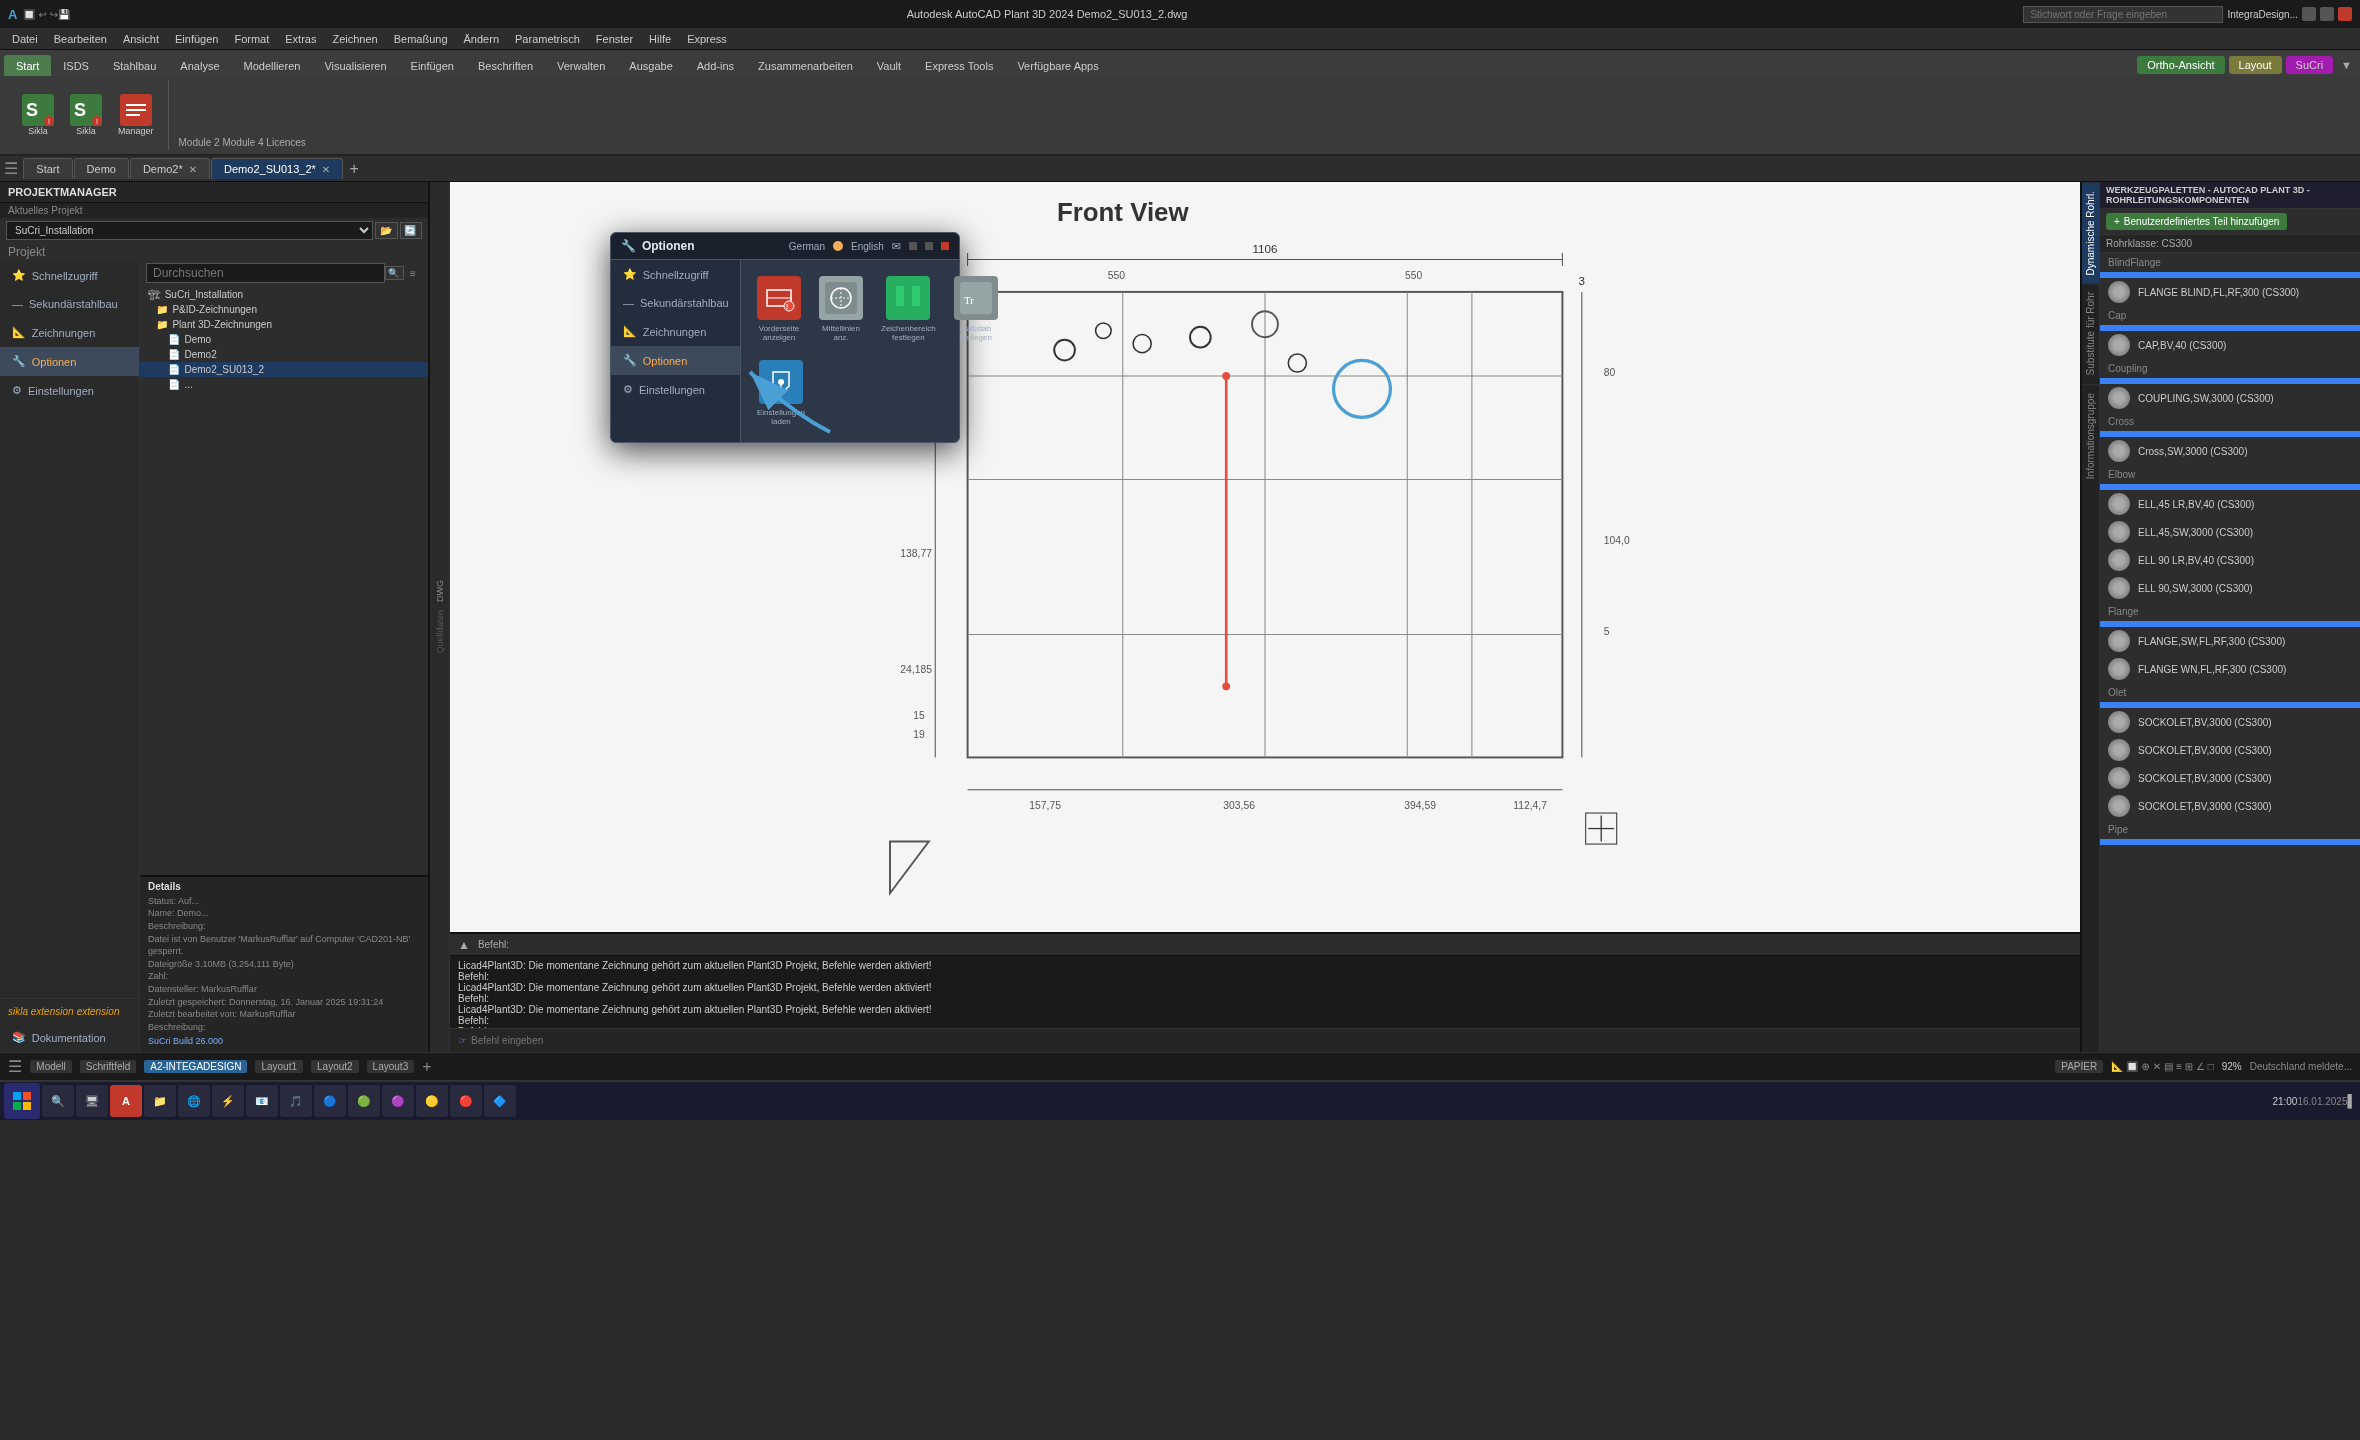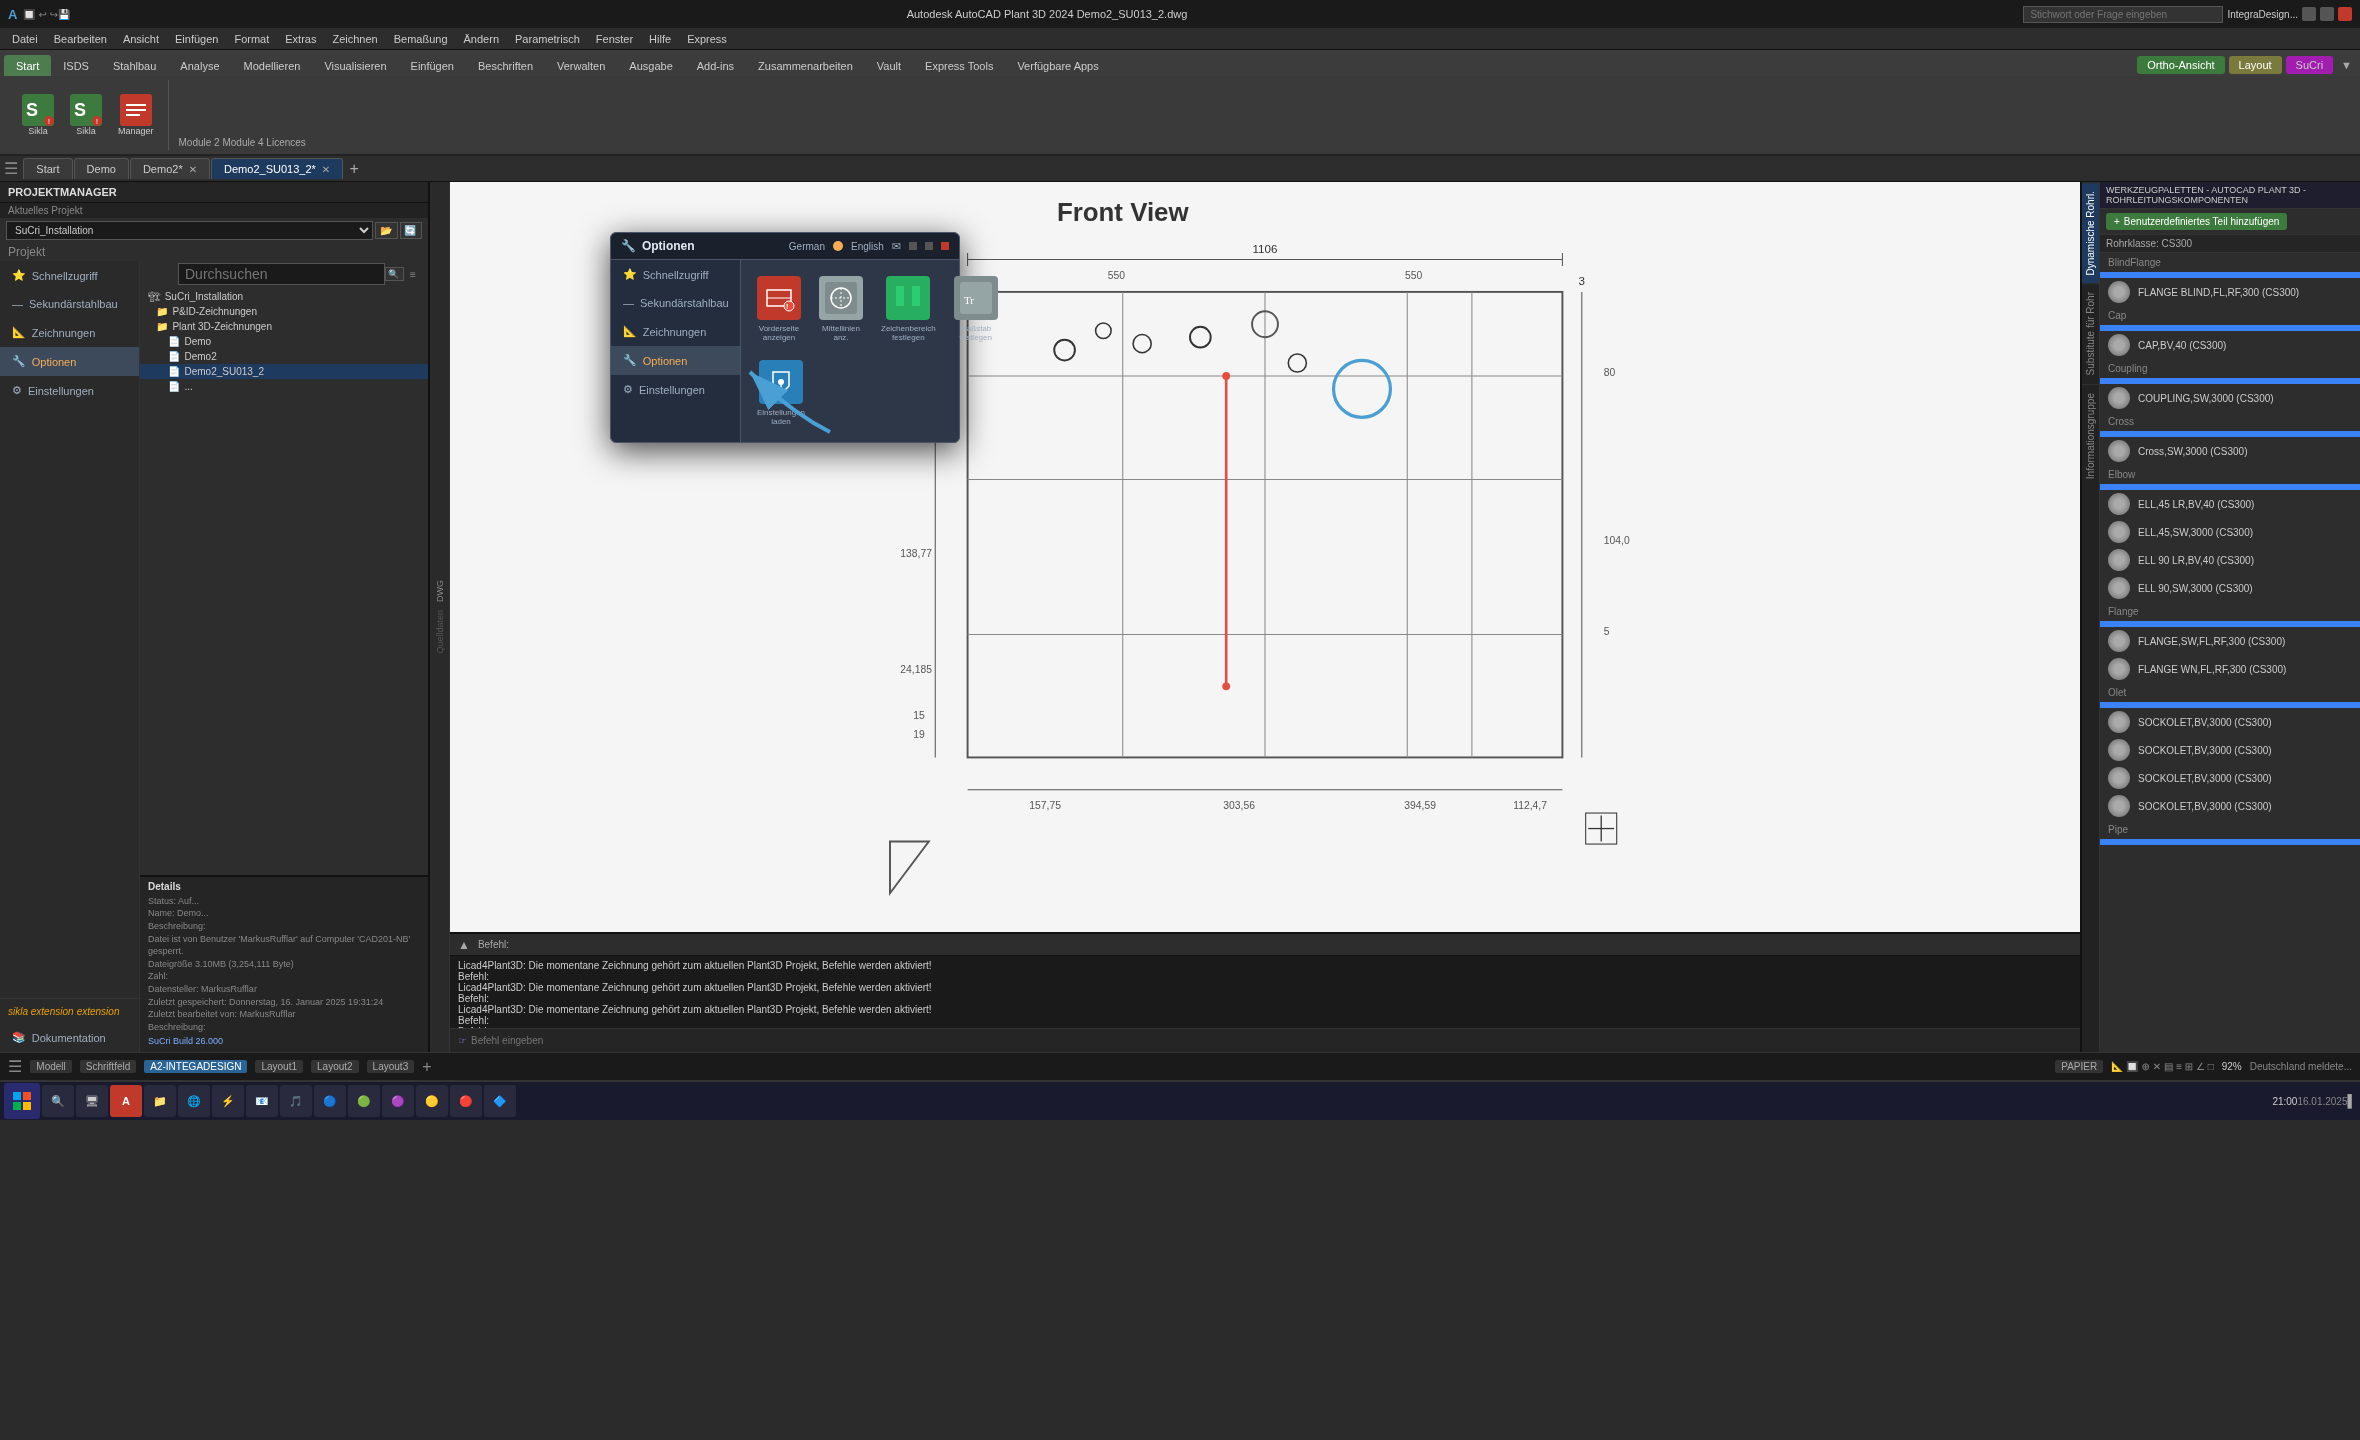--- a/index.html
+++ b/index.html
@@ -265,21 +265,21 @@
         </div>
         <div class="modal-sidebar-item">
           <span>📚</span>
           <span>Dokumentation</span>
         </div>
       </div>
 
       <div class="left-panel-content">
 
         <div class="search-box">
-          <input type="text" style="flex: 1 1 0%; background: rgb(26, 26, 26); color: rgb(204, 204, 204); border: 1px solid rgb(85, 85, 85); padding: 2px 6px; font-size: 14px; margin-left: 32px;" placeholder="Durchsuchen">
+          <input type="text" style="flex: 1 1 0%; background: rgb(26, 26, 26); color: rgb(204, 204, 204); border: 1px solid rgb(85, 85, 85); padding: 2px 6px; font-size: 12px;" placeholder="Durchsuchen">
           <button style="background:#333; border:1px solid #555; color:#aaa; padding:1px 3px; cursor:pointer; font-size:9px;">🔍</button>
           <div class="panel-toolbar-btn">≡</div>
         </div>
 
         <div class="tree-area">
           <div class="tree-item">
             <span>🏗</span>
             <span>SuCri_Installation</span>
           </div>
           <div class="tree-item tree-indent-1">
@@ -555,21 +555,21 @@
   <div class="right-panel">
     <div class="right-panel-layout" style="display:flex; height:100%;">
 
       <div class="right-side-tabs-container">
         <div class="side-tab active">Dynamische Rohrl.</div>
         <div class="side-tab">Substitute für Rohr</div>
         <div class="side-tab">Informationsgruppe</div>
       </div>
 
       <div style="flex:1; display:flex; flex-direction:column; overflow-y:auto;">
-        <div style="font-size:9px; color:#ccc; padding:3px 6px; background:#1e1e2e; font-weight:normal; border-bottom:1px solid #333; word-wrap:break-word;">WERKZEUGPALETTEN - AUTOCAD PLANT 3D - ROHRLEITUNGSKOMPONENTEN</div>
+        <div style="font-size:9px; color:#ccc; padding:3px 6px; background:#1e1e2e; font-weight:bold; border-bottom:1px solid #333; word-wrap:break-word;">WERKZEUGPALETTEN - AUTOCAD PLANT 3D - ROHRLEITUNGSKOMPONENTEN</div>
 
         <div style="padding:4px 6px; display:flex; align-items:center; gap:4px; border-bottom:1px solid #333;">
           <button class="add-btn">
             <span>+</span>
             <span>Benutzerdefiniertes Teil hinzufügen</span>
           </button>
         </div>
 
         <div style="font-size:10px; color:#aaa; padding:3px 6px; background:#252525; border-bottom:1px solid #333;">Rohrklasse: CS300</div>
 

